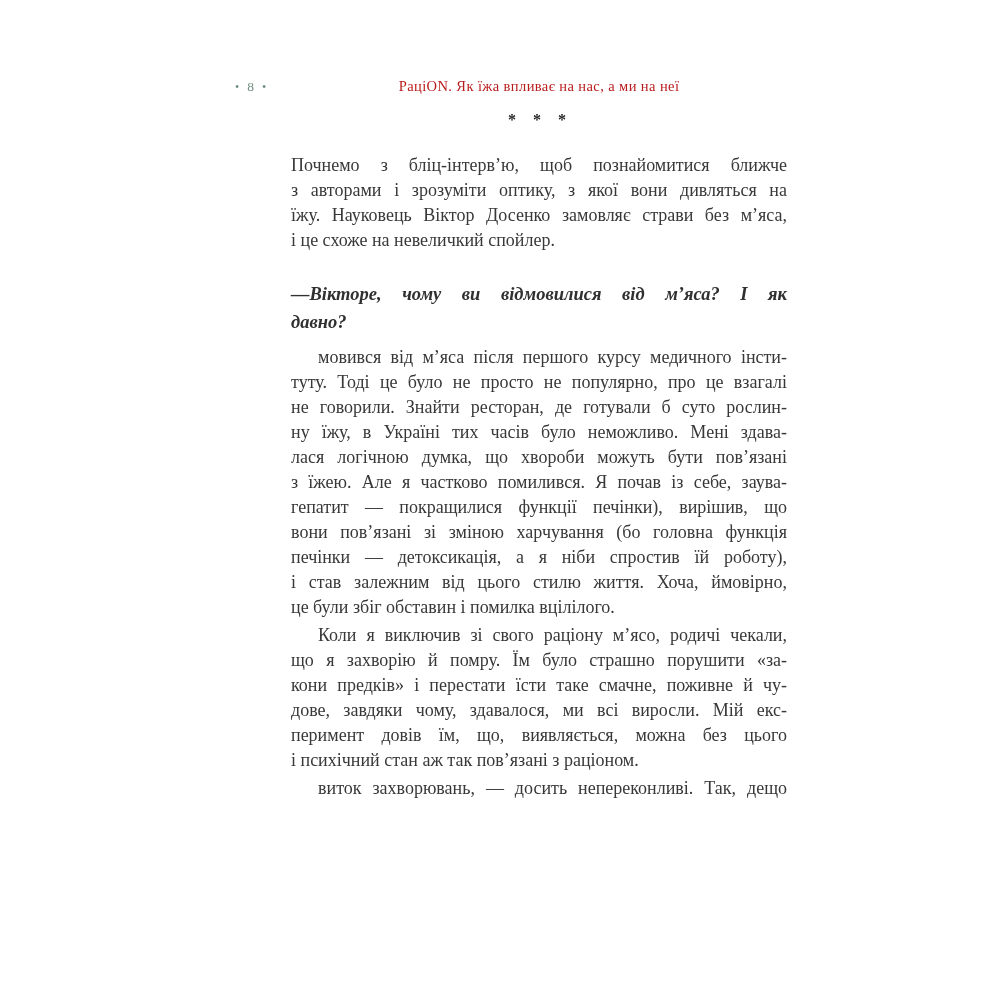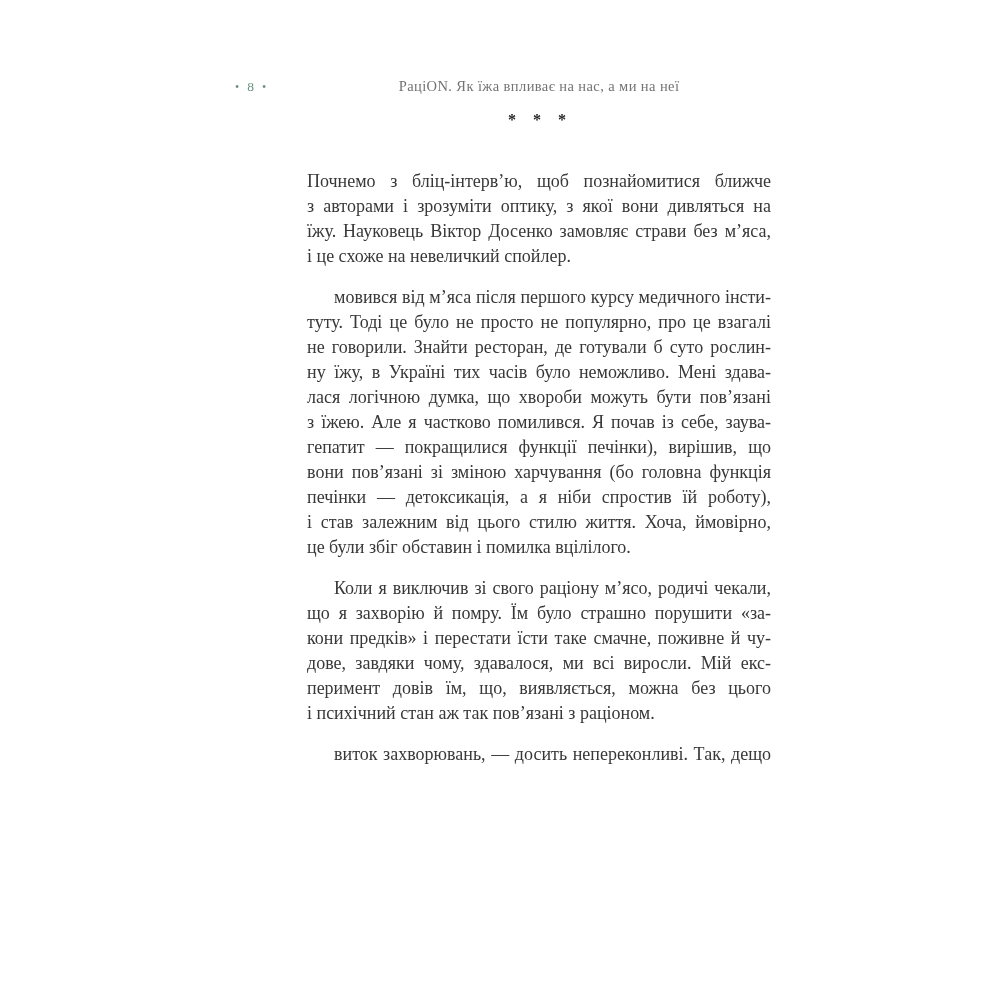--- a/index.html
+++ b/index.html
@@ -62,21 +62,21 @@
   
   .text-column {
     position: absolute;
     left: 291px;
     top: 153px;
     width: 496px;
     font-size: 18px;
     line-height: 25px;
     color: #383838;
   }
-  .block { margin: 16px; }
+  .block { margin: 0; }
   .block + .block { margin-top: 3px; }
   .block.question {
     font-weight: bold;
     font-style: italic;
     font-size: 18.5px;
     line-height: 27.5px;
     margin-top: 28px;
     margin-bottom: 9px;
     color: #303030;
   }
@@ -88,31 +88,35 @@
   .line.last { text-align-last: left; }
   .block.indent .line:first-child { text-indent: 27px; }
 </style>
 </head>
 <body>
 
 <div class="page">
 
   <div class="running-header">
     <div class="folio"><span class="dot">•</span><span>8</span><span class="dot">•</span></div>
-    <div class="running-title" style="color: #737373;">РаціON. Як їжа впливає на нас, а ми на неї</div>
+    <div class="running-title" style="color: #b91c1c;">РаціON. Як їжа впливає на нас, а ми на неї</div>
   </div>
 
   <div class="separator" style="color: rgb(38, 38, 38);">* * *</div>
 
   <div class="text-column" style="color: rgb(56, 56, 56);">
       <div class="block para">
         <div class="line">Почнемо з бліц-інтерв’ю, щоб познайомитися ближче</div>
         <div class="line">з авторами і зрозуміти оптику, з якої вони дивляться на</div>
         <div class="line">їжу. Науковець Віктор Досенко замовляє страви без м’яса,</div>
         <div class="line last">і це схоже на невеличкий спойлер.</div>
+      </div>
+      <div class="block question">
+        <div class="line">—Вікторе, чому ви відмовилися від м’яса? І як</div>
+        <div class="line last">давно?</div>
       </div>
       <div class="block para indent">
         <div class="line">мовився від м’яса після першого курсу медичного інсти-</div>
         <div class="line">туту. Тоді це було не просто не популярно, про це взагалі</div>
         <div class="line">не говорили. Знайти ресторан, де готували б суто рослин-</div>
         <div class="line">ну їжу, в Україні тих часів було неможливо. Мені здава-</div>
         <div class="line">лася логічною думка, що хвороби можуть бути пов’язані</div>
         <div class="line">з їжею. Але я частково помилився. Я почав із себе, заува-</div>
         <div class="line">гепатит — покращилися функції печінки), вирішив, що</div>
         <div class="line">вони пов’язані зі зміною харчування (бо головна функція</div>

